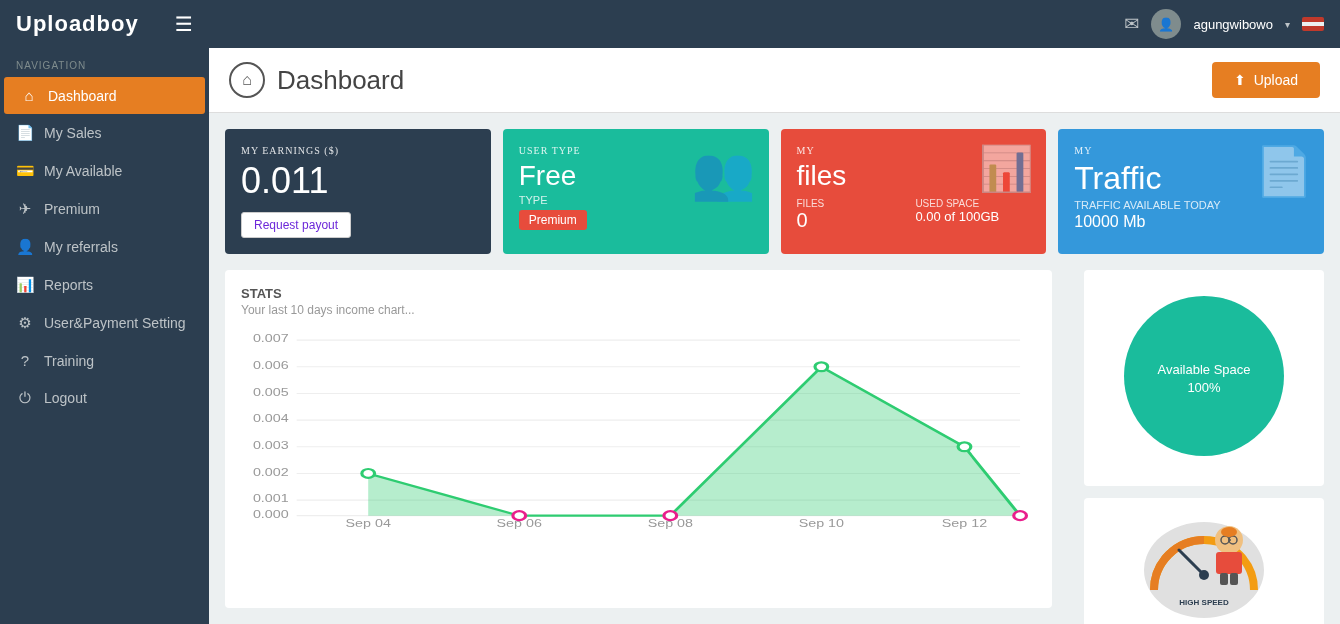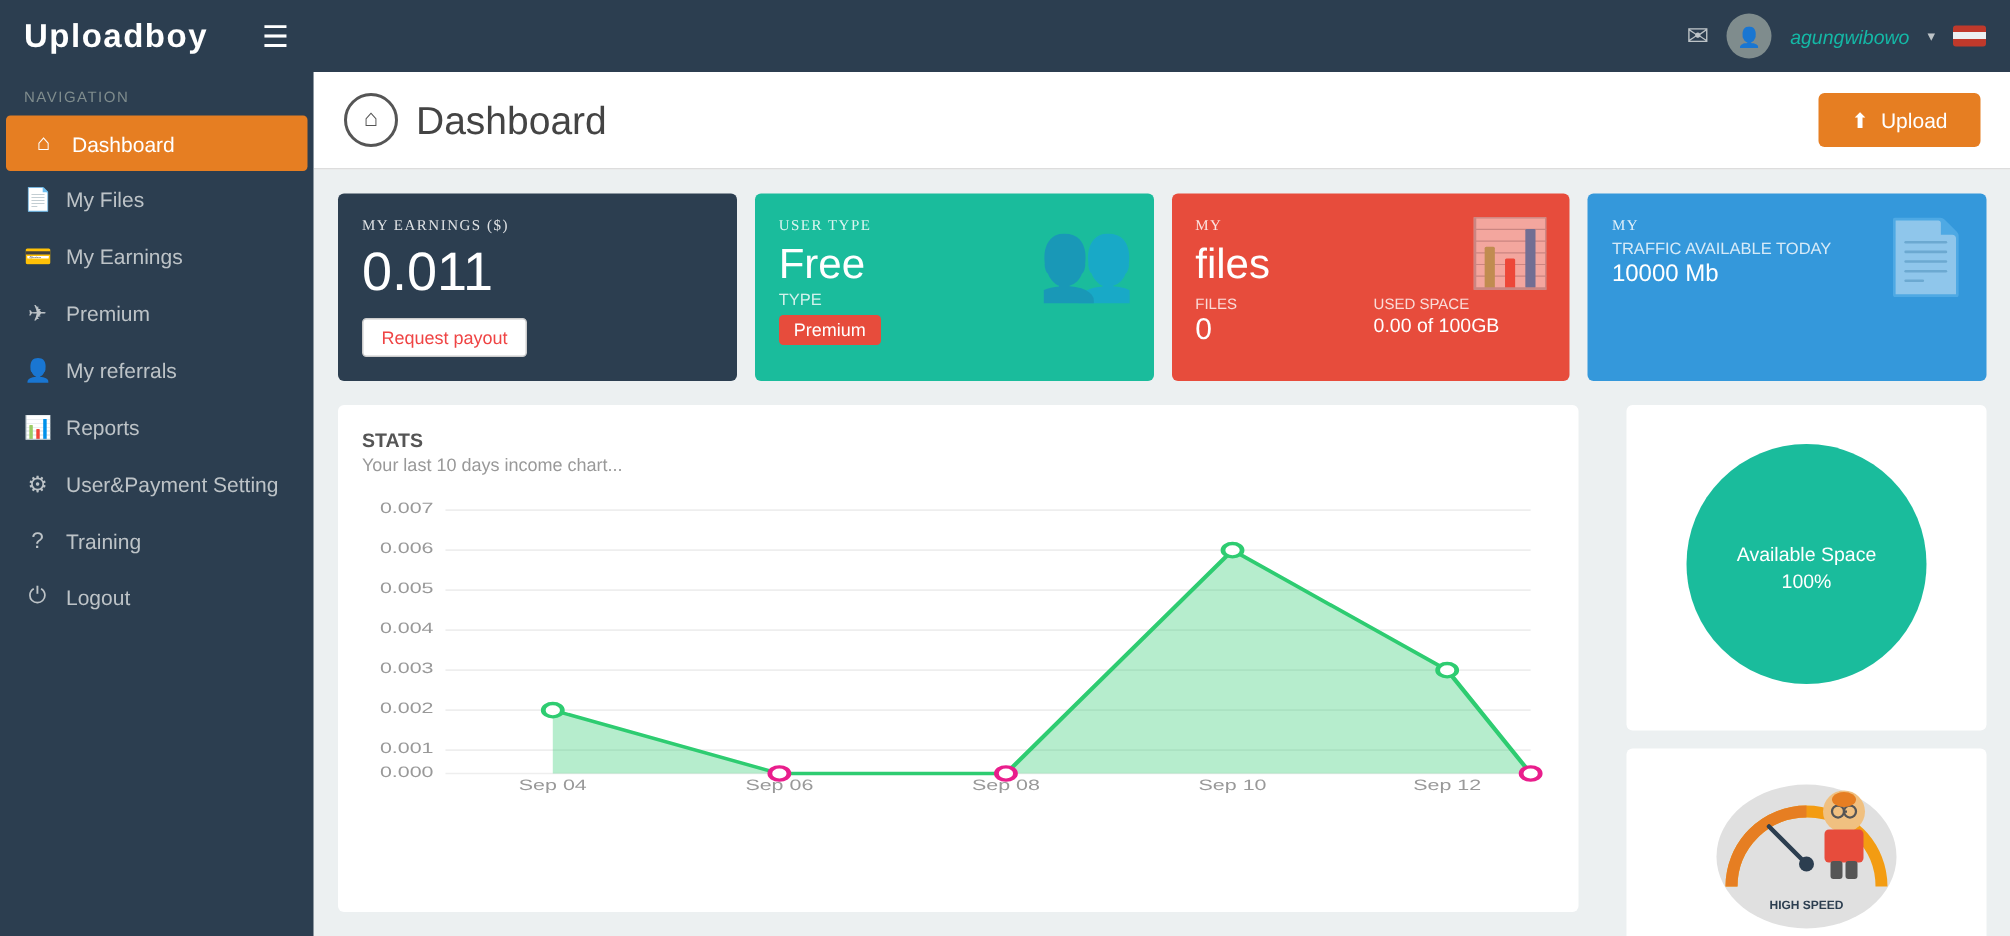--- a/index.html
+++ b/index.html
@@ -29,21 +29,21 @@
     }
     .topnav-left { display: flex; align-items: center; gap: 16px; }
     .topnav-right { display: flex; align-items: center; gap: 12px; }
     .topnav-mail { color: #bdc3c7; font-size: 18px; cursor: pointer; }
     .topnav-avatar {
       width: 30px; height: 30px; border-radius: 50%;
       background: #7f8c8d;
       display: flex; align-items: center; justify-content: center;
       color: white; font-size: 13px;
     }
-    .topnav-username { color: #14b8a6; font-size: 13px; cursor: pointer; font-style: italic; }
+    .topnav-username { color: #ffffff; font-size: 13px; cursor: pointer; }
     .topnav-flag {
       width: 22px; height: 14px;
       background: linear-gradient(to bottom, #c0392b 33%, #ecf0f1 33%, #ecf0f1 66%, #c0392b 66%);
       border-radius: 2px;
     }
     .topnav-chevron { color: #bdc3c7; font-size: 10px; }
 
     
     .layout { display: flex; flex: 1; overflow: hidden; }
 
@@ -135,21 +135,21 @@
     .card-dark { background: #2c3e50; }
     .card-green { background: #1abc9c; }
     .card-red { background: #e74c3c; }
     .card-blue { background: #3498db; }
 
     .card-label { font-size: 10px; text-transform: uppercase; letter-spacing: 1px; opacity: 0.85; margin-bottom: 4px; font-family: Liberation Serif, serif; }
     .card-value { font-size: 36px; font-weight: 300; }
     .card-sub { font-size: 11px; opacity: 0.8; margin-top: 2px; }
     .request-payout-btn {
       background: white;
-      color: #ef4444;
+      color: #6d28d9;
       border: 1px solid #ccc;
       padding: 5px 12px;
       border-radius: 3px;
       font-size: 12px;
       cursor: pointer;
       margin-top: 10px;
     }
     .premium-badge {
       background: #e74c3c;
       color: white;
@@ -249,25 +249,25 @@
 <div class="layout">
 
   <div class="sidebar">
     <span class="sidebar-nav-label">NAVIGATION</span>
     <div class="sidebar-item active">
       <span class="icon">⌂</span>
       <span>Dashboard</span>
     </div>
     <div class="sidebar-item">
       <span class="icon">📄</span>
-      <span>My Files</span>
+      <span>My Sales</span>
     </div>
     <div class="sidebar-item">
       <span class="icon">💳</span>
-      <span>My Earnings</span>
+      <span>My Available</span>
     </div>
     <div class="sidebar-item">
       <span class="icon">✈</span>
       <span>Premium</span>
     </div>
     <div class="sidebar-item">
       <span class="icon">👤</span>
       <span>My referrals</span>
     </div>
     <div class="sidebar-item">
@@ -329,20 +329,21 @@
           <div>
             <div class="card-files-label">USED SPACE</div>
             <div style="font-size:13px; font-weight:300;">0.00 of 100GB</div>
           </div>
         </div>
       </div>
 
       <div class="card card-blue">
         <span class="card-file-icon">📄</span>
         <div class="card-label">MY</div>
+        <div class="card-value" style="font-size:32px;">Traffic</div>
         <div class="card-sub">TRAFFIC AVAILABLE TODAY</div>
         <div style="font-size:16px; font-weight:300; margin-top:2px;">10000 Mb</div>
       </div>
     </div>
 
     <div class="content-area">
 
       <div class="stats-panel">
         <div class="stats-title">STATS</div>
         <div class="stats-subtitle">Your last 10 days income chart...</div>

